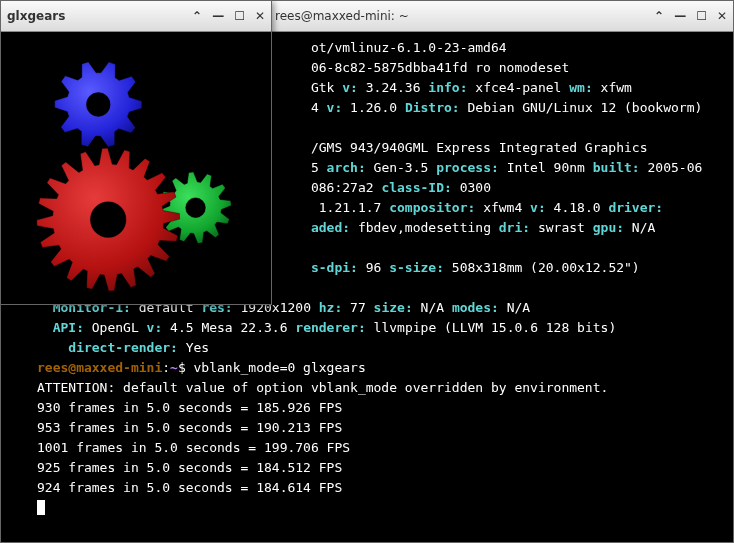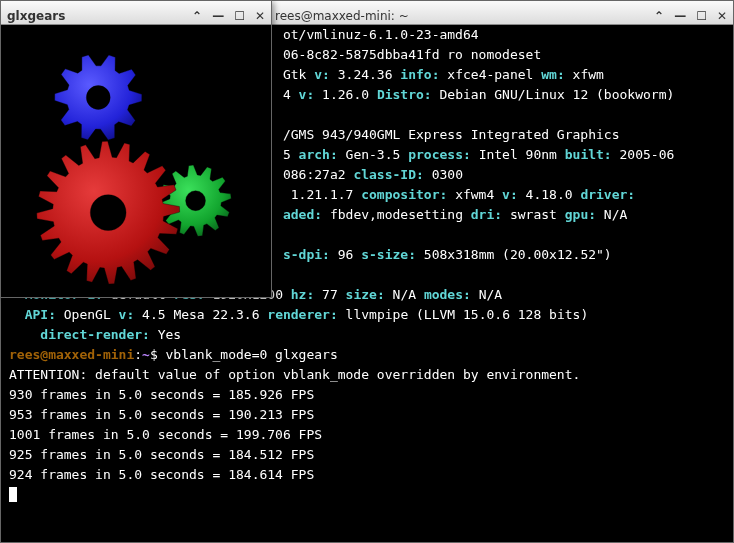--- a/index.html
+++ b/index.html
@@ -18,25 +18,25 @@
     position: absolute;
     left: 0; top: 0;
     width: 734px; height: 543px;
     background: #000;
     border: 1px solid #666;
     display: flex;
     flex-direction: column;
   }
 
   .titlebar {
-    height: 24px;
+    height: 31px;
     background: linear-gradient(#fafafa, #dcdcdc);
     border-bottom: 1px solid #888;
     display: flex;
-    align-items: flex-start;
+    align-items: center;
     padding: 8px 6px;
     font-family: "DejaVu Sans", Arial, sans-serif;
     font-size: 12px;
     color: #333;
     user-select: none;
   }
   .titlebar .title {
     flex: 1;
     text-align: center;
     overflow: hidden;
@@ -44,25 +44,26 @@
   }
   .titlebar .ctrls {
     display: flex;
     gap: 10px;
     color: #333;
   }
   .titlebar .ctrls span { cursor: pointer; font-weight: 600; }
 
   .term-body {
     flex: 1;
-    padding: 0 8px;
+    padding: 6px 8px;
     color: #fff;
     line-height: 20px;
     white-space: pre;
     overflow: hidden;
+    margin-left: 28px;
   }
   .c-cyan   { color: #61d6d6; }
   .c-green  { color: #a16207; }
   .c-purple { color: #bd86ff; }
   .c-bold   { font-weight: 700; }
 
   .cursor {
     display: inline-block;
     width: 8px; height: 15px;
     background: #fff;

